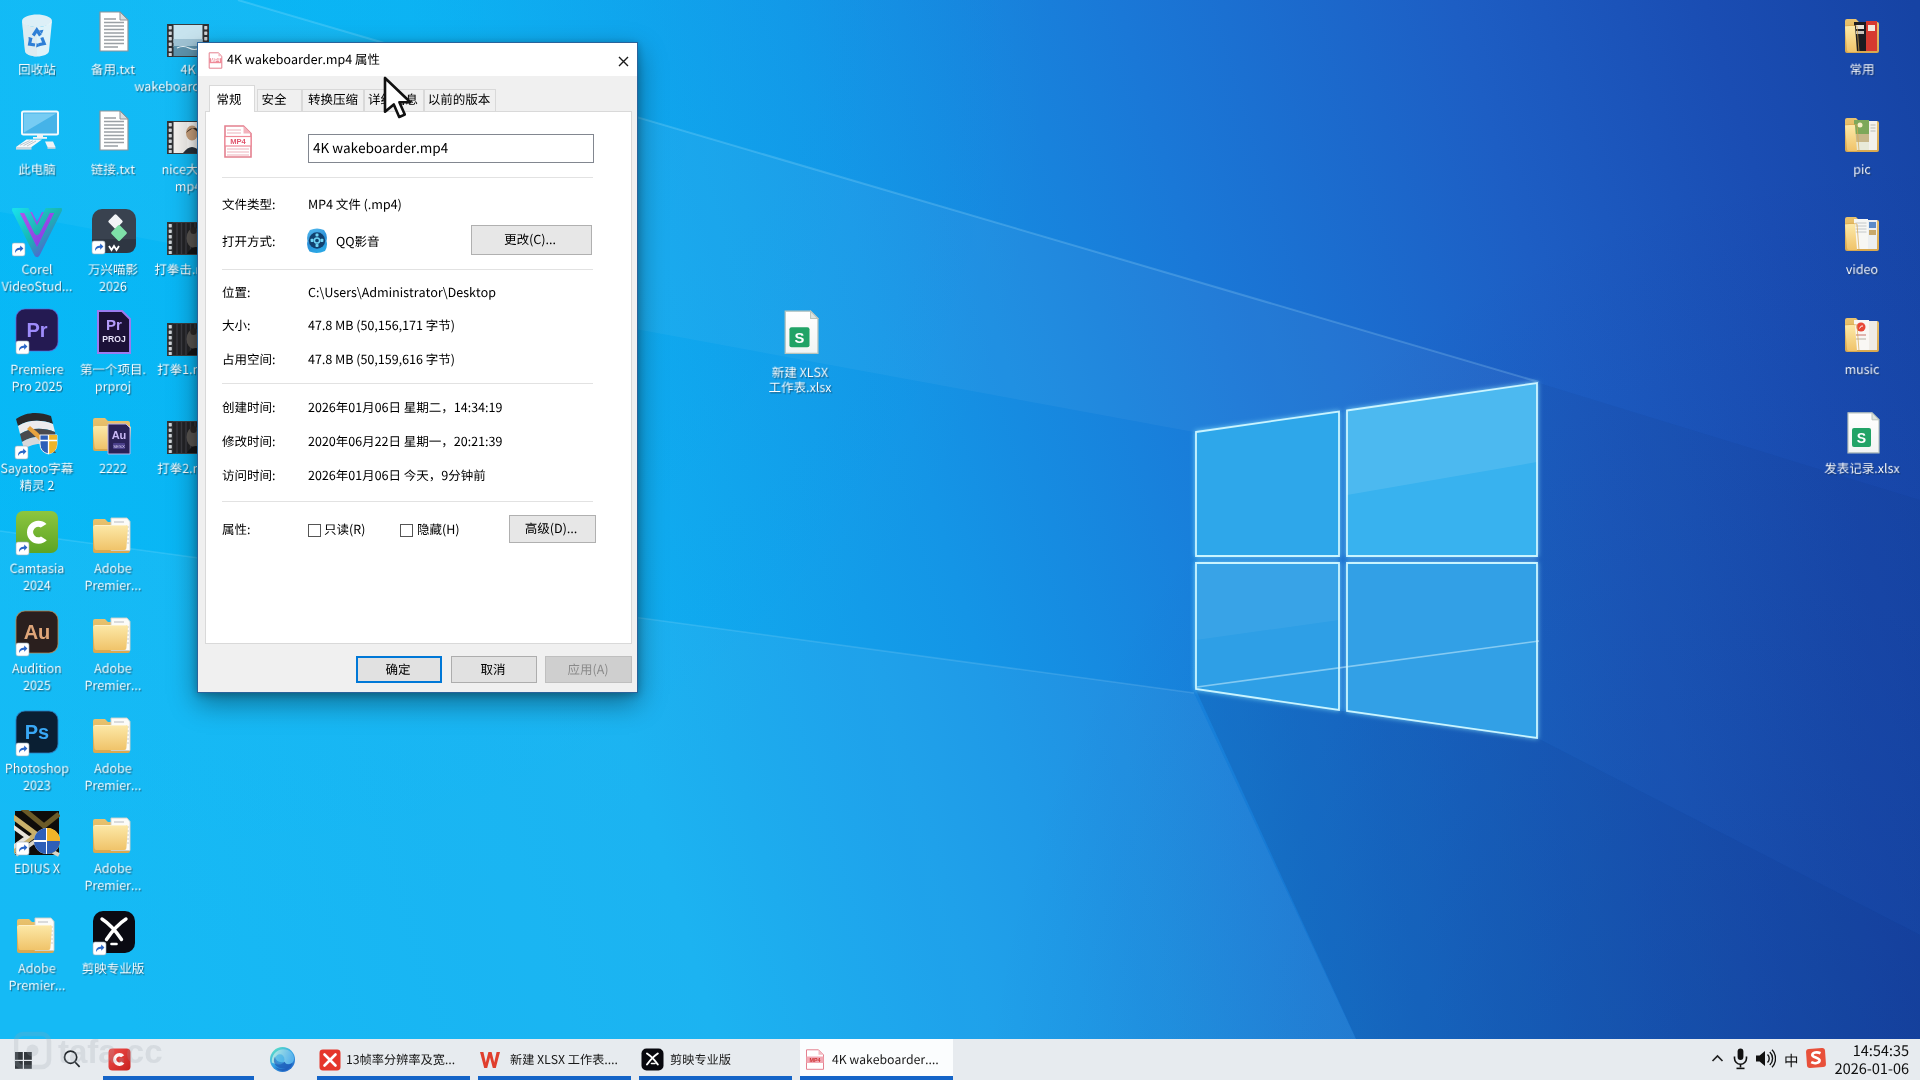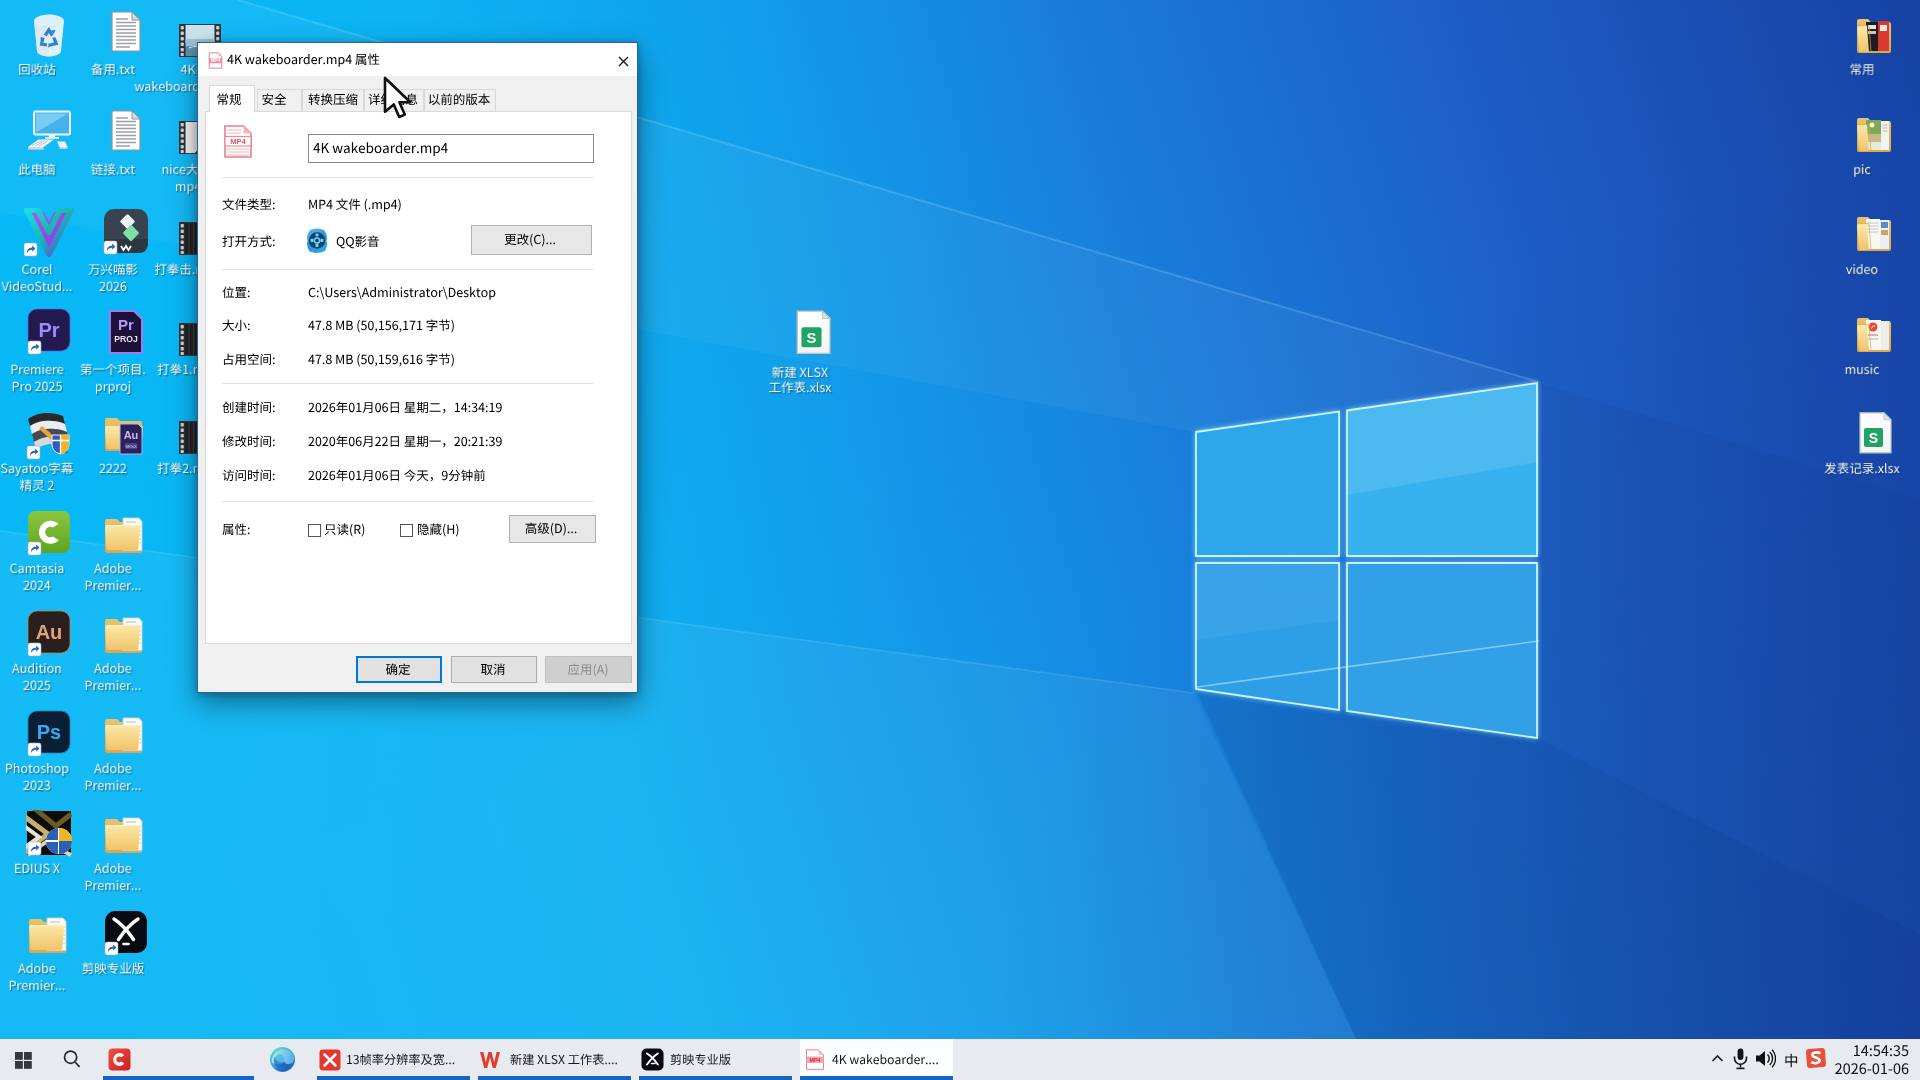--- a/index.html
+++ b/index.html
@@ -59,21 +59,21 @@
  <polygon points="1196,432 1339,411.5 1339,556 1196,556" fill="#2fa7ea"></polygon>
  <polygon points="1347,410.5 1537,383 1537,556 1347,556" fill="#38b2ef"></polygon>
  <polygon points="1196,563 1339,563 1339,710 1196,689" fill="#2d9fe6"></polygon>
  <polygon points="1347,563 1537,563 1537,738 1347,711" fill="#30a0e6"></polygon>
 </g>
 <polygon points="1347,410.5 1537,383 1537,462 1347,495" fill="#ffffff" opacity="0.10"></polygon>
 <polygon points="1196,563 1339,563 1339,620 1196,640" fill="#ffffff" opacity="0.05"></polygon>
 <line x1="1197" y1="687" x2="1539" y2="641" stroke="#d8f5ff" stroke-width="1.6" opacity="0.5"></line>
 </svg>
 
-<div id="icons" class="abs" style="left:12px;top:0;width:1636px;height:1080px">
+<div id="icons" class="abs" style="left:0;top:0;width:1636px;height:1080px">
 
 <svg width="0" height="0" style="position:absolute">
         <defs>
 <linearGradient id="foldg" x1="0" y1="0" x2="0" y2="1">
  <stop offset="0" stop-color="#fce9a8"></stop>
             <stop offset="1" stop-color="#f0c36a"></stop>
 </linearGradient>
 <linearGradient id="foldbk" x1="0" y1="0" x2="0" y2="1">
  <stop offset="0" stop-color="#e8c26e"></stop>
             <stop offset="1" stop-color="#d9a84f"></stop>
@@ -1762,20 +1762,27 @@
         <use href="#g36" x="1665"></use>
         <use href="#g2d" x="2220"></use>
         <use href="#g30" x="2567"></use>
         <use href="#g31" x="3122"></use>
         <use href="#g2d" x="3677"></use>
         <use href="#g30" x="4024"></use>
         <use href="#g36" x="4579"></use>
       </g>
 </svg>
 
+<div id="wm" class="abs" style="left:14px;top:1030px;width:250px;height:42px;opacity:0.22">
+  <svg width="250" height="42" viewBox="0 0 250 42">
+    <rect x="2" y="4" width="33" height="33" rx="7" fill="none" stroke="#9aa4ae" stroke-width="4.5"></rect>
+    <circle cx="18.5" cy="20.5" r="6" fill="#9aa4ae"></circle>
+    <text x="44" y="33" font-size="33" font-weight="bold" fill="#9aa4ae" font-family="Liberation Sans">tafa.cc</text>
+  </svg>
+</div>
 
 <svg id="cur" class="abs" style="left:383px;top:76px" width="30" height="43" viewBox="0 0 30 43">
   <path d="M2 2 L2 35.8 L10.8 28.4 L16.2 41 L21.8 38.6 L16.4 26.2 L27.4 26.2 Z" fill="#ffffff" stroke="#111111" stroke-width="2.6" stroke-linejoin="round"></path>
 </svg>
 
 <svg width="0" height="0" style="position:absolute">
 <defs>
 <path id="g56de" d="M374 500V271H618V500ZM303 568H692V204H303ZM82 799H919V-79H839V724H159V-79H82ZM126 46H885V-25H126Z"></path>
 <path id="g6536" d="M549 645H956V574H549ZM577 840 654 828Q637 731 610 641Q583 551 547 474Q511 397 463 338Q458 346 448 358Q439 370 428 382Q418 394 409 401Q453 452 485 522Q517 591 540 672Q563 753 577 840ZM811 610 885 600Q858 432 808 303Q758 174 677 80Q596 -15 475 -81Q471 -73 462 -62Q453 -50 444 -38Q435 -27 426 -19Q543 38 620 125Q697 212 742 333Q788 454 811 610ZM577 582Q609 450 661 332Q713 214 788 124Q864 35 964 -15Q956 -22 946 -32Q935 -43 926 -54Q918 -66 912 -76Q809 -19 732 77Q656 173 603 298Q550 424 516 569ZM324 825H398V-81H324ZM92 100 85 171 119 202 358 281Q361 265 366 246Q372 228 376 216Q290 185 237 165Q184 145 156 133Q127 121 114 114Q100 107 92 100ZM92 100Q89 110 84 122Q79 135 73 148Q67 161 61 169Q72 176 84 192Q96 207 96 237V729H170V170Q170 170 158 163Q146 156 131 145Q116 134 104 122Q92 110 92 100Z"></path>
 <path id="g7ad9" d="M58 652H447V582H58ZM47 95Q96 105 160 120Q223 134 294 151Q365 168 436 185L443 116Q344 90 244 65Q143 40 65 20ZM98 525 158 536Q170 479 180 415Q191 351 198 290Q206 228 209 178L146 167Q144 216 137 278Q130 339 120 404Q110 469 98 525ZM330 549 400 535Q392 486 382 430Q373 375 362 320Q351 264 340 214Q330 164 319 125L263 138Q273 178 282 229Q292 280 301 336Q310 392 318 447Q325 502 330 549ZM175 815 240 835Q262 800 282 758Q302 717 311 686L243 662Q234 693 215 736Q196 780 175 815ZM673 633H960V561H673ZM501 39H879V-31H501ZM629 841H706V331H629ZM467 362H918V-75H842V291H540V-79H467Z"></path>

